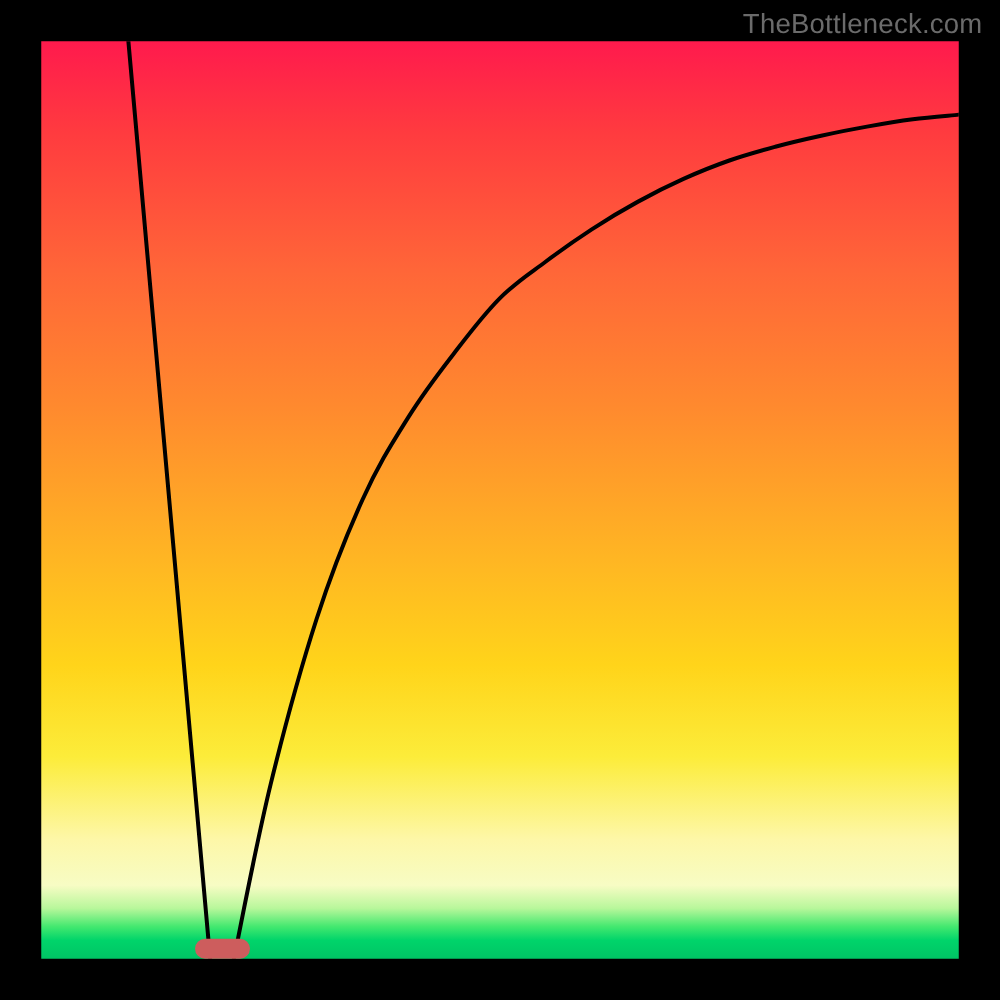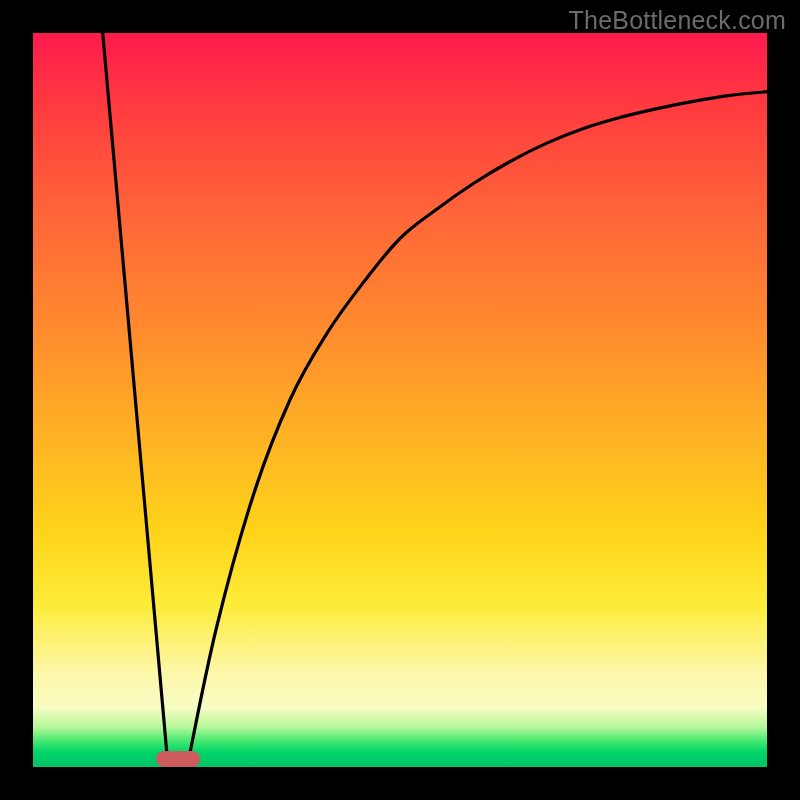--- a/index.html
+++ b/index.html
@@ -41,21 +41,21 @@
       #43e86f 96.5%,
       #00d46a 98%,
       #00c465 100%
     );
   }
   .watermark {
     position: absolute;
     top: 6px;
     right: 14px;
     color: #6b6b6b;
-    font-size: 25px;
+    font-size: 22px;
     letter-spacing: 0.2px;
     font-weight: 400;
   }
   svg.curves {
     position: absolute;
     left: 0;
     top: 0;
     width: 734px;
     height: 734px;
   }

